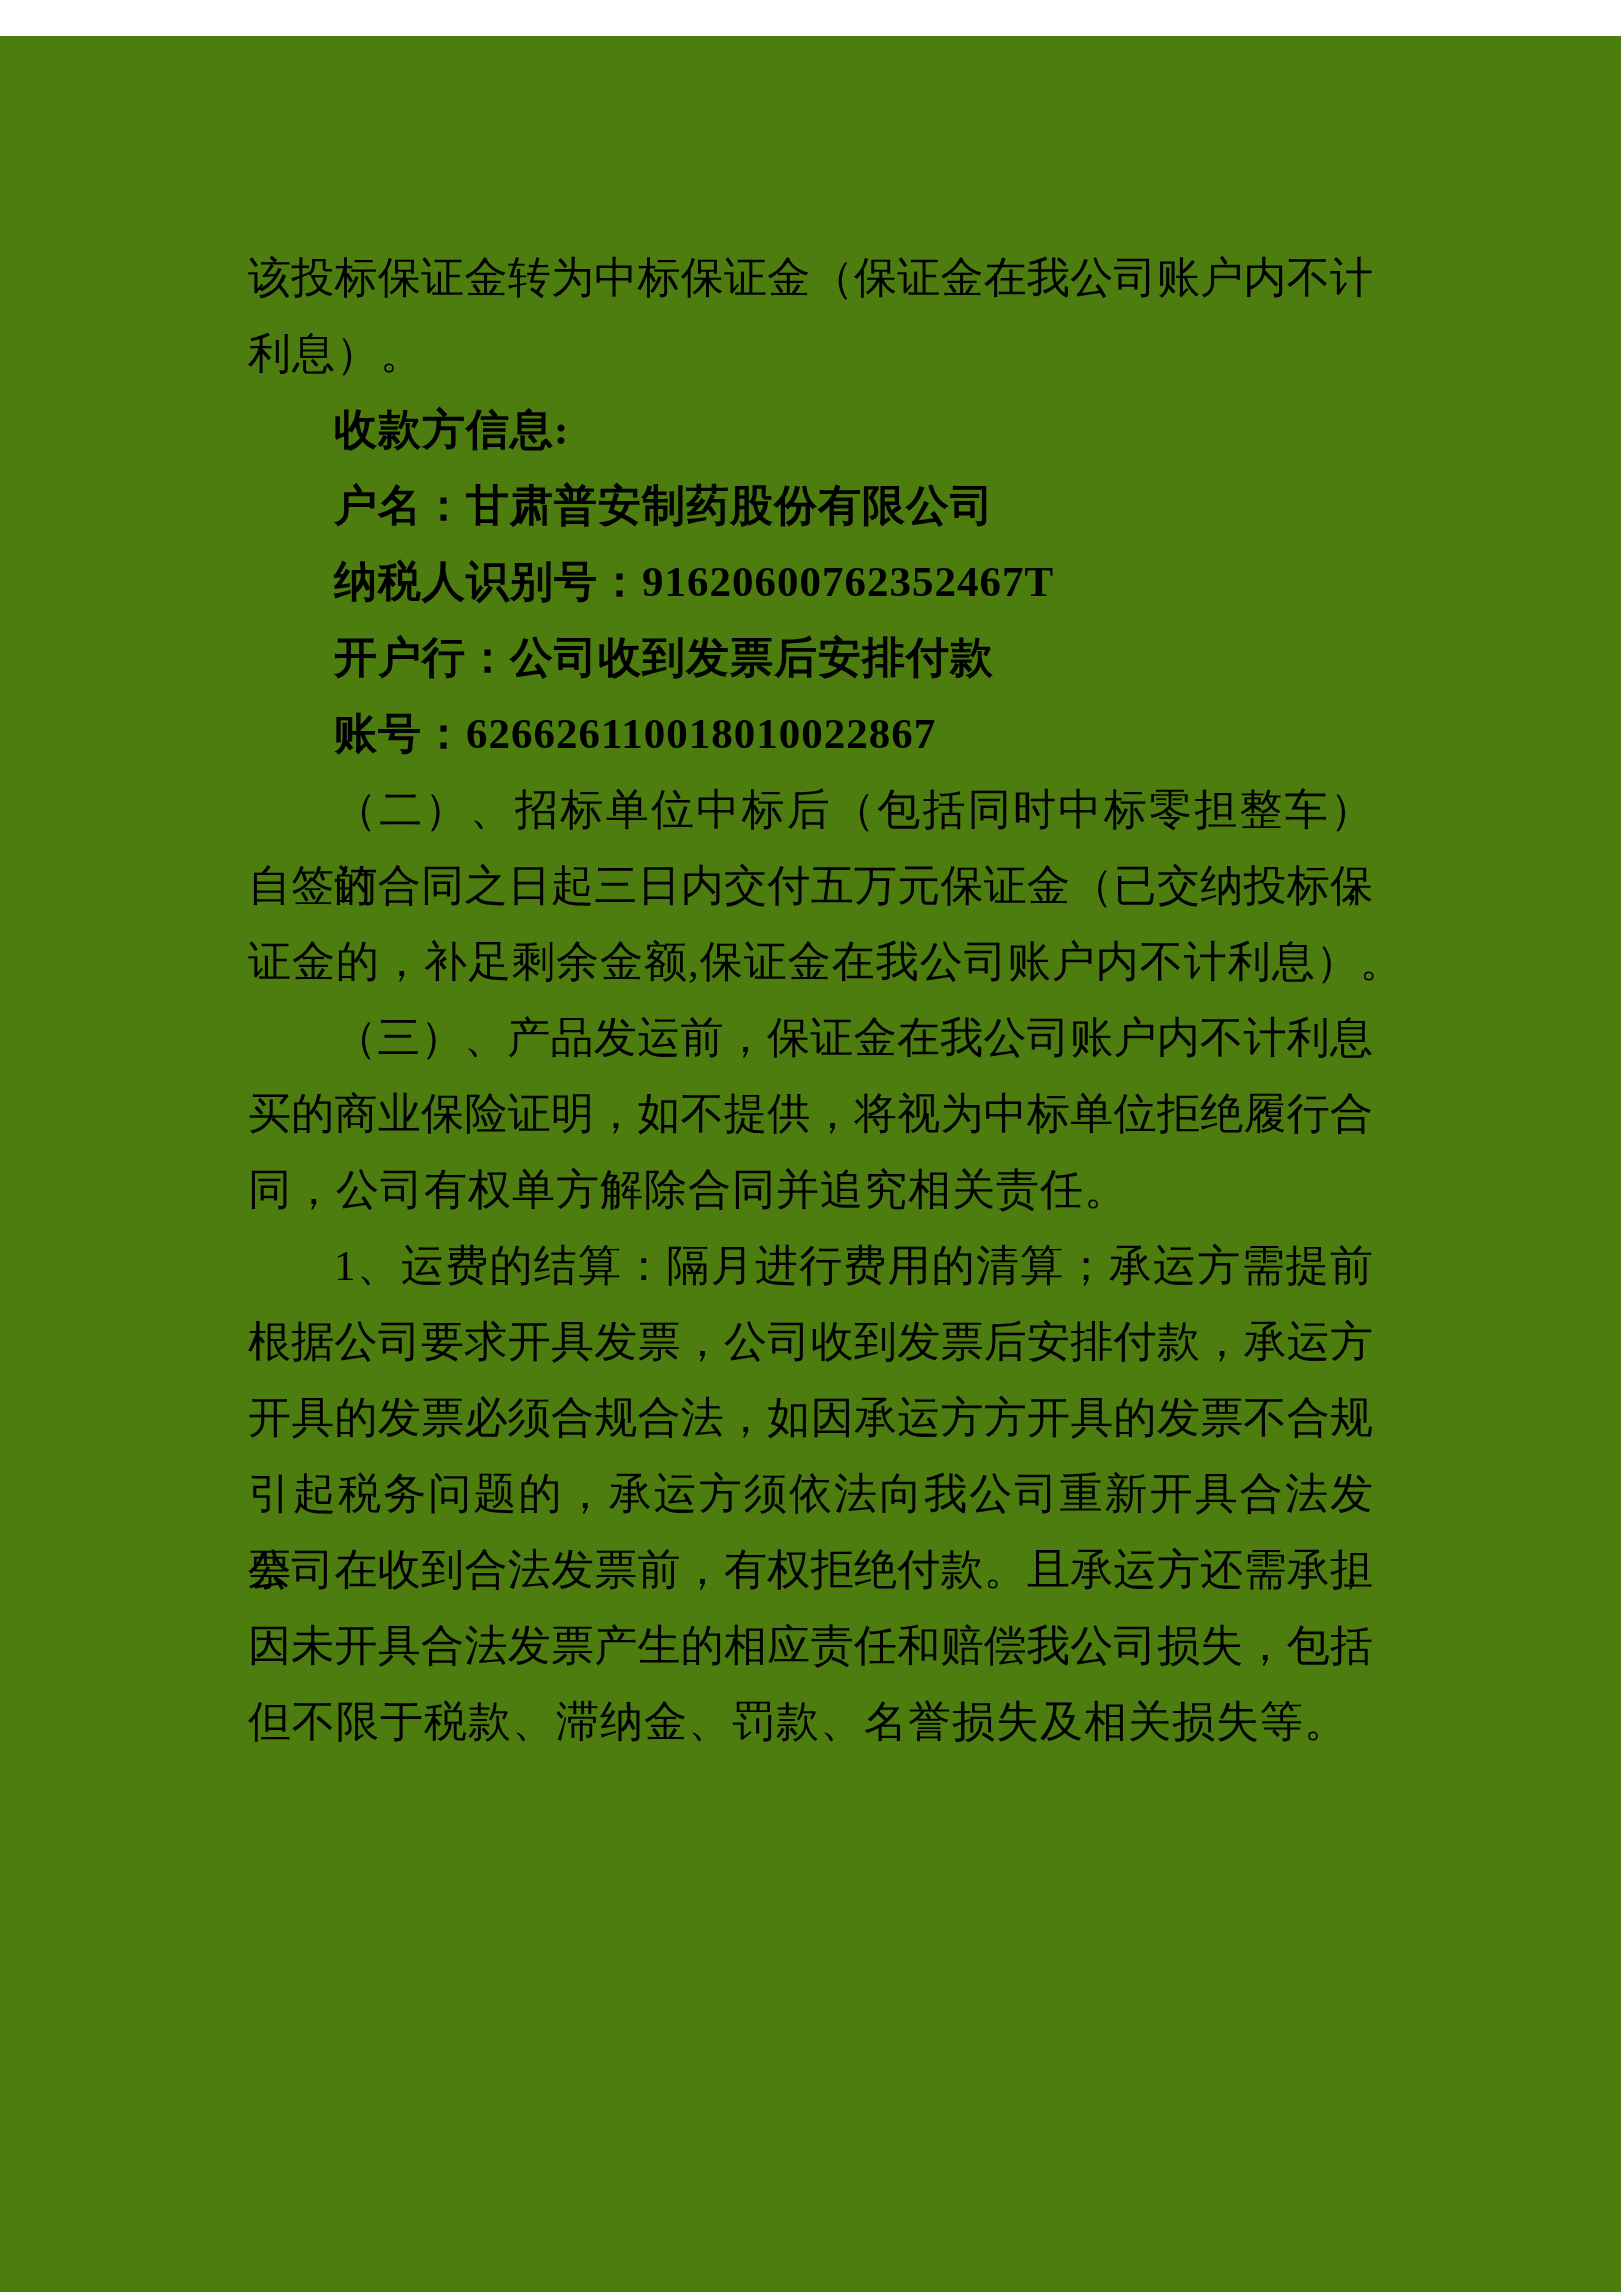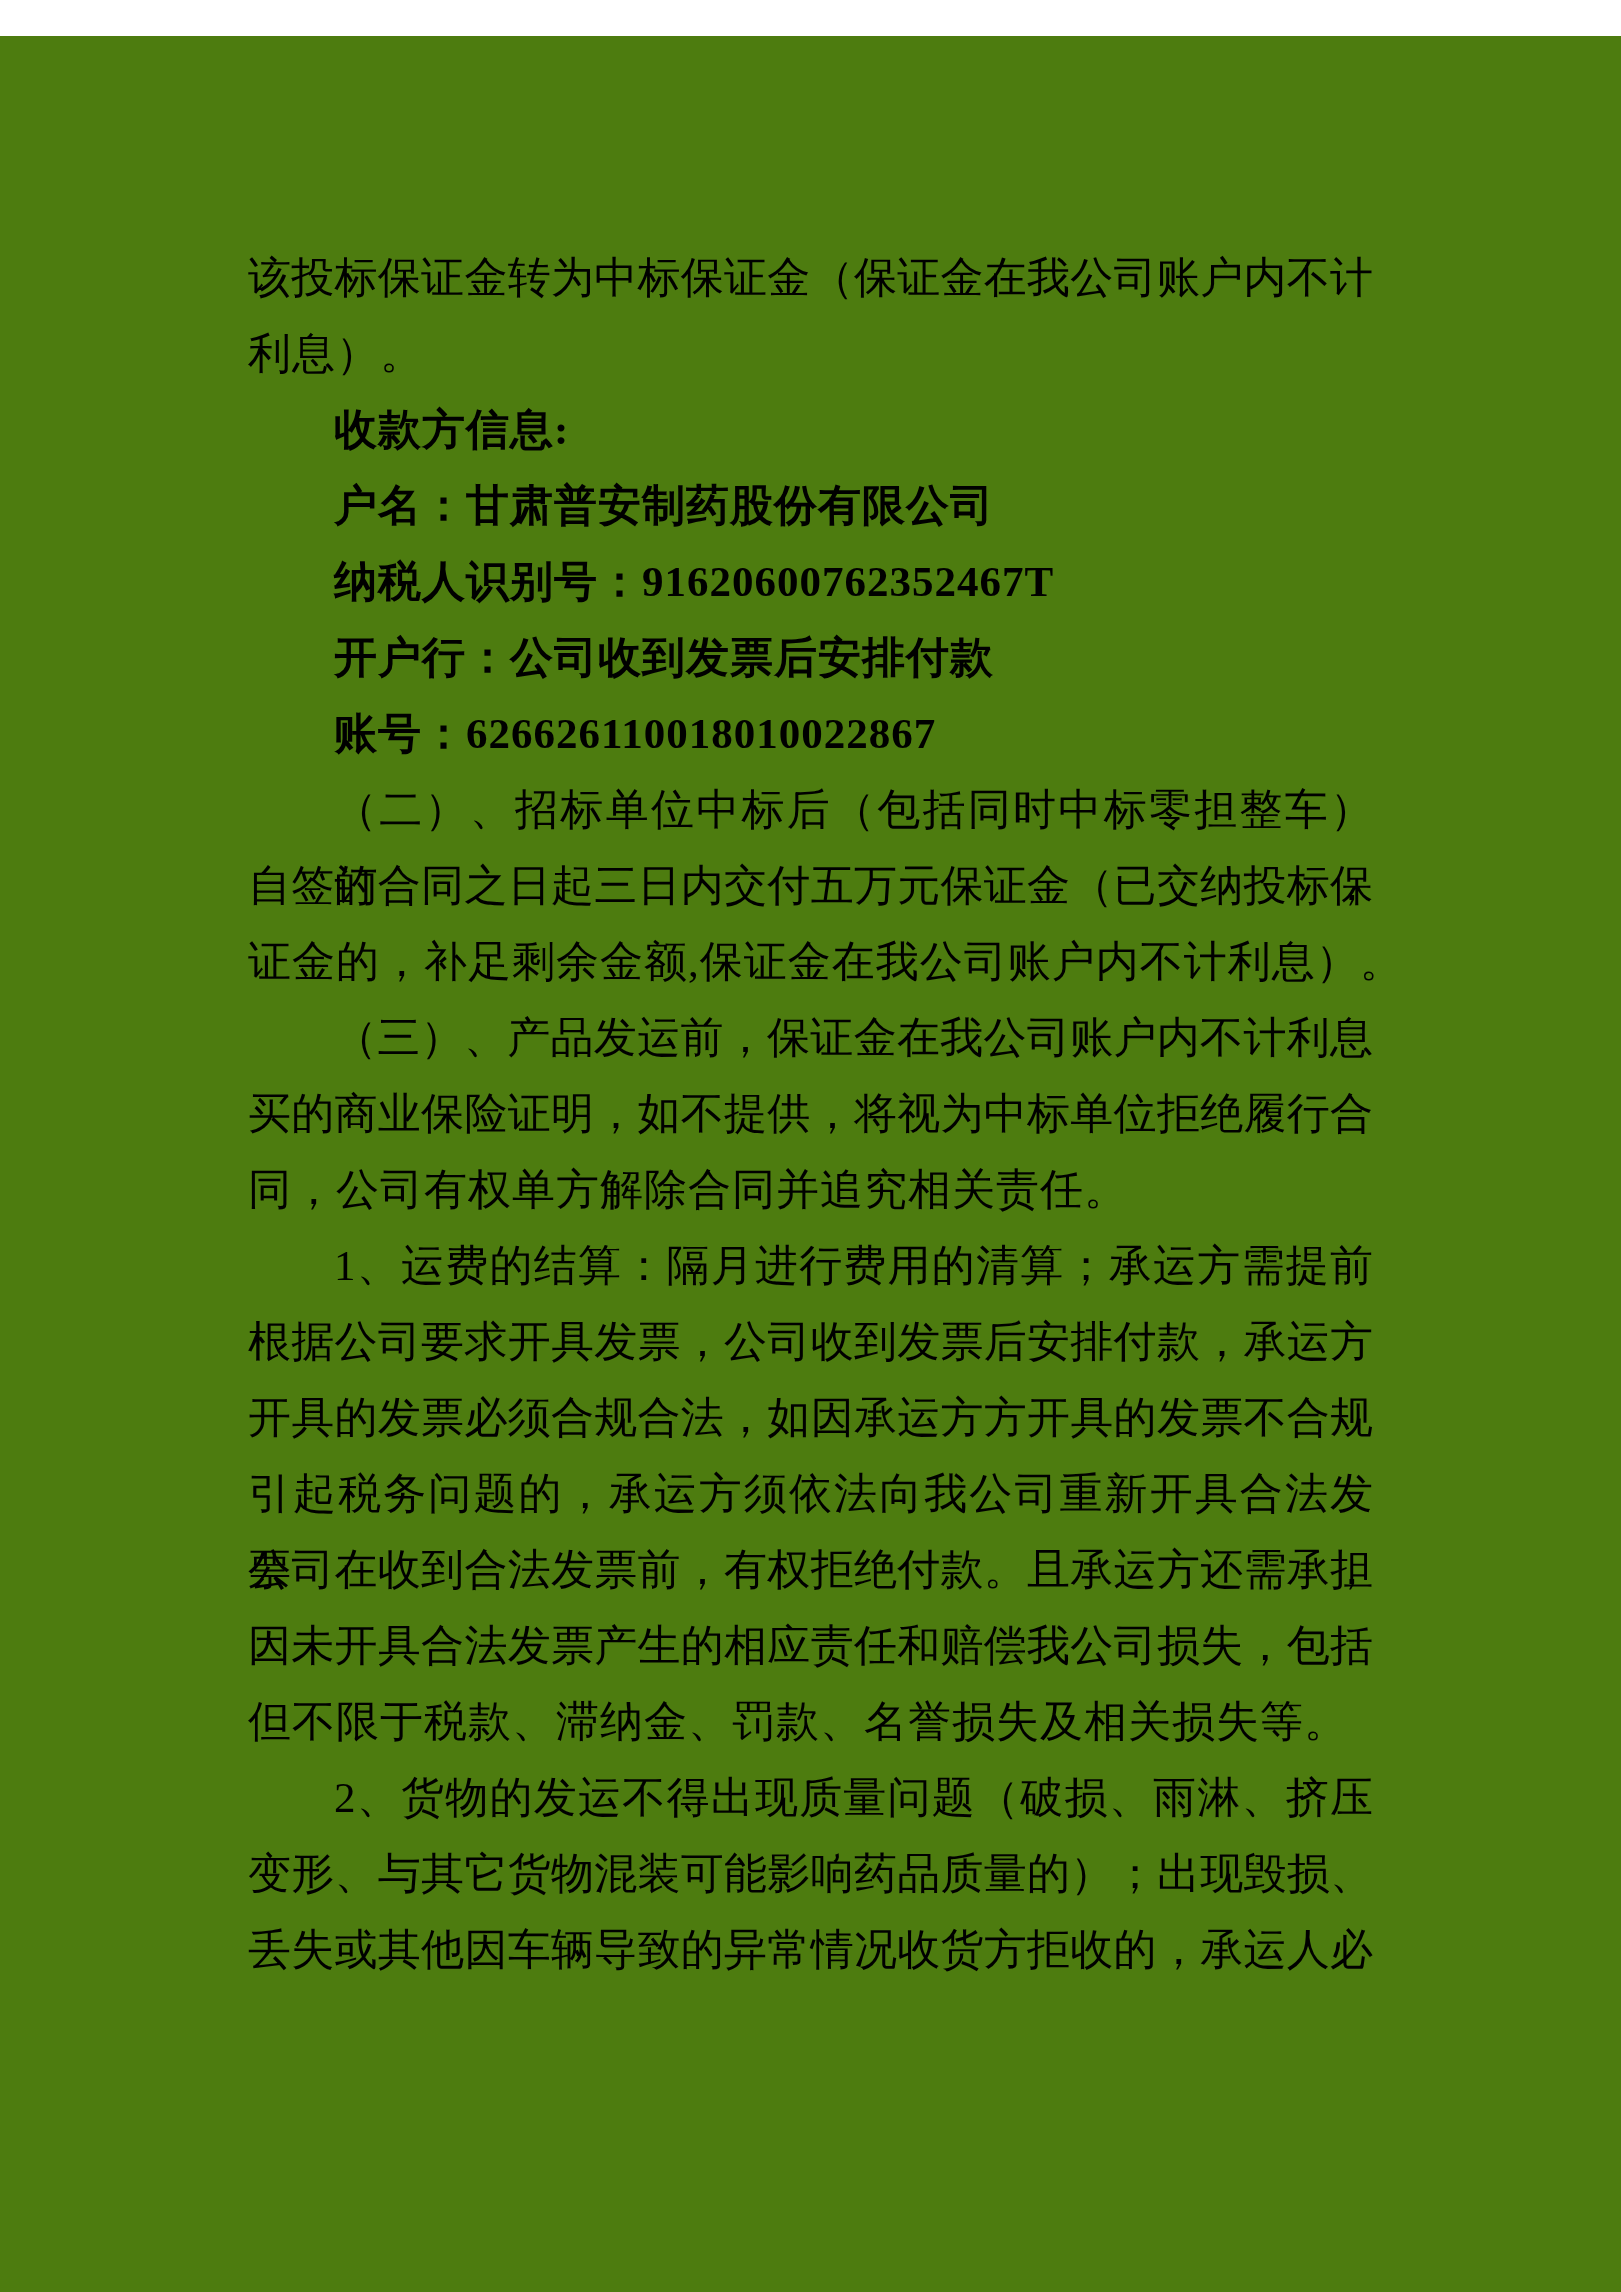--- a/index.html
+++ b/index.html
@@ -93,20 +93,15 @@
       </div>
       <div class="para">
         <div class="line indent justify">1、运费的结算：隔月进行费用的清算；承运方需提前</div>
         <div class="line justify">根据公司要求开具发票，公司收到发票后安排付款，承运方</div>
         <div class="line justify">开具的发票必须合规合法，如因承运方方开具的发票不合规</div>
         <div class="line justify">引起税务问题的，承运方须依法向我公司重新开具合法发票，</div>
         <div class="line justify">公司在收到合法发票前，有权拒绝付款。且承运方还需承担</div>
         <div class="line justify">因未开具合法发票产生的相应责任和赔偿我公司损失，包括</div>
         <div class="line">但不限于税款、滞纳金、罚款、名誉损失及相关损失等。</div>
       </div>
-      <div class="para">
-        <div class="line indent justify">2、货物的发运不得出现质量问题（破损、雨淋、挤压</div>
-        <div class="line justify">变形、与其它货物混装可能影响药品质量的）；出现毁损、</div>
-        <div class="line justify">丢失或其他因车辆导致的异常情况收货方拒收的，承运人必</div>
-      </div>
     </div>
 </div>
 
 
 </body></html>

